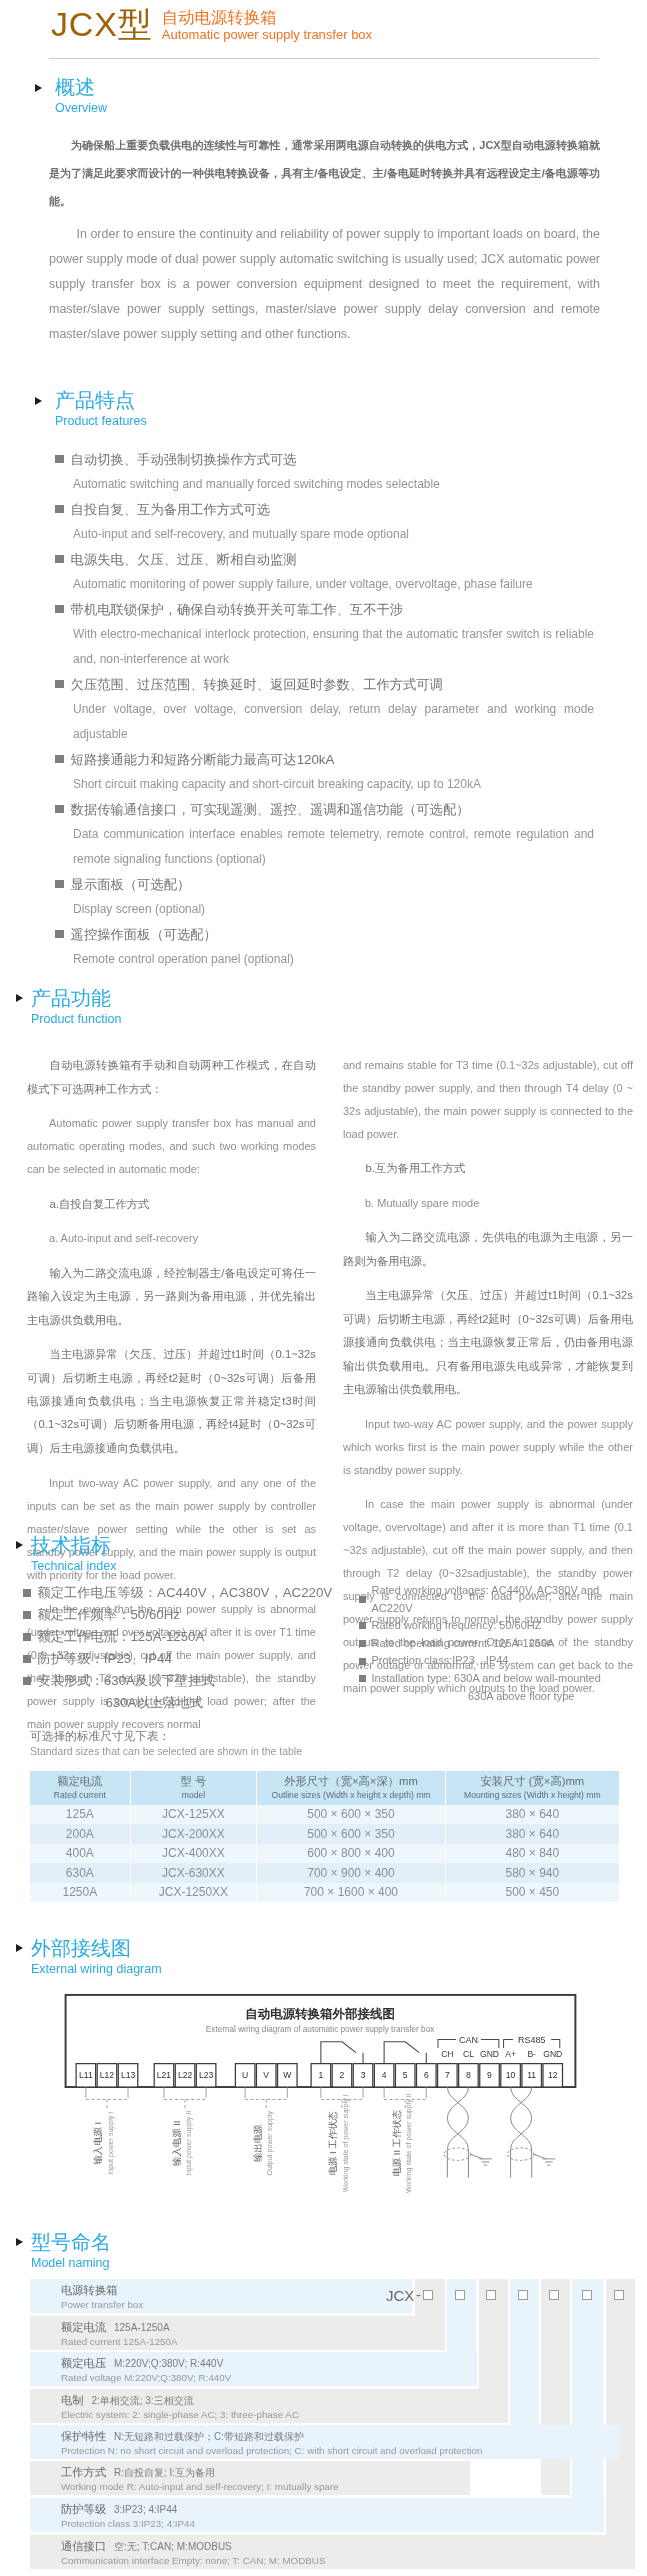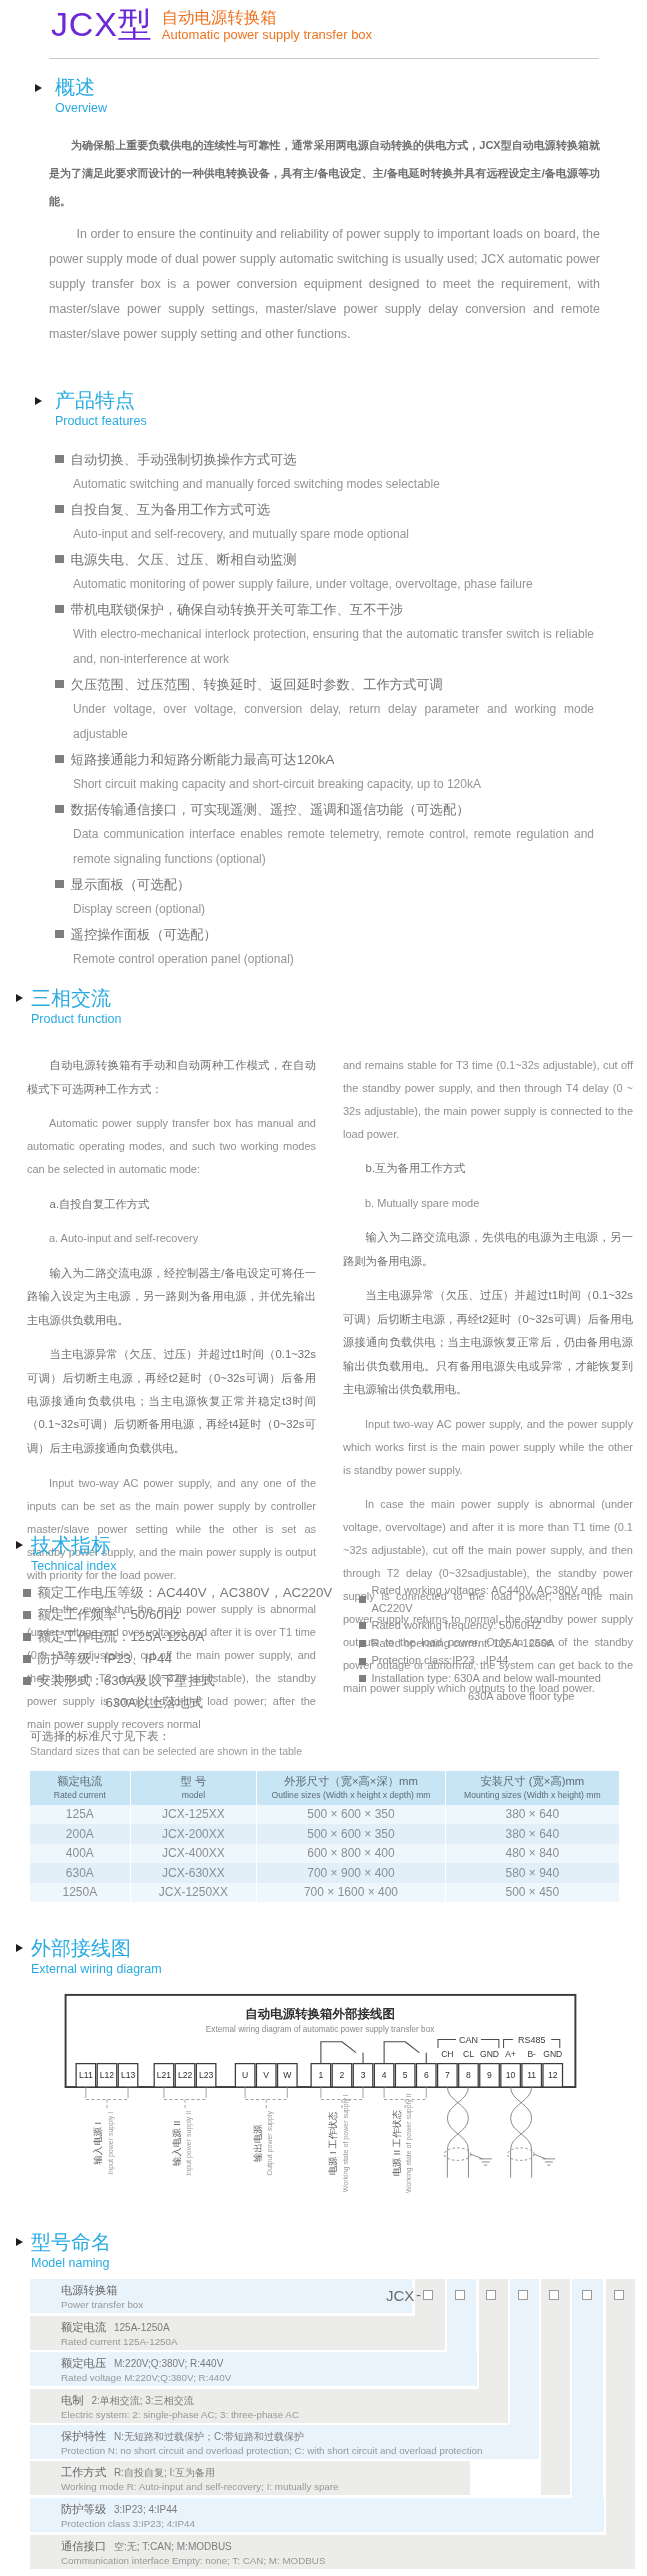--- a/index.html
+++ b/index.html
@@ -1,21 +1,21 @@
 <!DOCTYPE html>
 <html style="font-size:12.5px"><head>
 <meta charset="utf-8">
 <style>
   html,body{margin:0;padding:0;background:#ffffff;}
   body{font-family:"Liberation Sans", sans-serif; -webkit-font-smoothing:antialiased;}
   .page{position:relative;width:648px;height:2576px;background:#fff;overflow:hidden;}
 
   
   .hdr{position:absolute;top:6.2px;left:51px;display:flex;align-items:flex-start;}
-  .hdr-model{font-size:34px;line-height:37px;color:#6d28d9;letter-spacing:0.8px;}
+  .hdr-model{font-size:34px;line-height:37px;color:#a16207;letter-spacing:0.8px;}
   .hdr-right{margin-left:9.4px;margin-top:1.6px;}
   .hdr-cn{font-size:16.4px;color:#ee731f;line-height:19px;}
   .hdr-en{font-size:13px;color:#ee731f;line-height:16.4px;}
   .divider{position:absolute;top:58px;left:49px;width:550px;height:0.8px;background:#c9c9c9;}
 
   
   .sec-head{position:relative;}
   .tri{position:absolute;width:0;height:0;border-left:7px solid #1e1e1e;border-top:4.7px solid transparent;border-bottom:4.7px solid transparent;}
   .sec-cn{color:#29abe2;font-size:20px;line-height:23.4px;}
   .sec-en{color:#29abe2;font-size:12.5px;line-height:15.6px;margin-top:1.6px;}
@@ -189,21 +189,21 @@
             <span>遥控操作面板（可选配）</span>
           </div>
         <div class="feat-en">Remote control operation panel (optional)</div>
       </div>
     </div>
   </section>
 
   <section class="fn sec-head">
     <span class="tri"></span>
     <div class="sec-body">
-      <div class="sec-cn">三相交流</div>
+      <div class="sec-cn">产品功能</div>
       <div class="sec-en">Product function</div>
     </div>
     <div class="col col-l">
       <p class="fp-cn">自动电源转换箱有手动和自动两种工作模式，在自动模式下可选两种工作方式：</p>
       <p class="fp-en">Automatic power supply transfer box has manual and automatic operating modes, and such two working modes can be selected in automatic mode:</p>
       <p class="fp-cn">a.自投自复工作方式</p>
       <p class="fp-en">a. Auto-input and self-recovery</p>
       <p class="fp-cn">输入为二路交流电源，经控制器主/备电设定可将任一路输入设定为主电源，另一路则为备用电源，并优先输出主电源供负载用电。</p>
       <p class="fp-cn">当主电源异常（欠压、过压）并超过t1时间（0.1~32s可调）后切断主电源，再经t2延时（0~32s可调）后备用电源接通向负载供电；当主电源恢复正常并稳定t3时间（0.1~32s可调）后切断备用电源，再经t4延时（0~32s可调）后主电源接通向负载供电。</p>
       <p class="fp-en">Input two-way AC power supply, and any one of the inputs can be set as the main power supply by controller master/slave power setting while the other is set as standby power supply, and the main power supply is output with priority for the load power.</p>
@@ -491,21 +491,21 @@
       <div class="nm-l2">Rated current   125A-1250A</div>
     </div>
     <div class="band blue" style="top:121px;width:447px;">
       <div class="nm-l1"><span>额定电压</span><span class="nm-desc">M:220V;Q:380V; R:440V</span></div>
       <div class="nm-l2">Rated voltage  M:220V;Q:380V; R:440V</div>
     </div>
     <div class="band gray" style="top:158px;width:478px;">
       <div class="nm-l1"><span>电制</span><span class="nm-desc">2:单相交流; 3:三相交流</span></div>
       <div class="nm-l2">Electric system:  2: single-phase AC; 3: three-phase AC</div>
     </div>
-    <div class="band blue" style="top:194px;width:509px;">
+    <div class="band blue" style="top:194px;width:589px;">
       <div class="nm-l1"><span>保护特性</span><span class="nm-desc">N:无短路和过载保护；C:带短路和过载保护</span></div>
       <div class="nm-l2">Protection   N: no short circuit and overload protection; C: with short circuit and overload protection</div>
     </div>
     <div class="band gray" style="top:230px;width:440px;">
       <div class="nm-l1"><span>工作方式</span><span class="nm-desc">R:自投自复; I:互为备用</span></div>
       <div class="nm-l2">Working mode   R: Auto-input and self-recovery; I: mutually spare</div>
     </div>
     <div class="band blue" style="top:267px;width:574px;">
       <div class="nm-l1"><span>防护等级</span><span class="nm-desc">3:IP23;  4:IP44</span></div>
       <div class="nm-l2">Protection class   3:IP23;  4:IP44</div>

